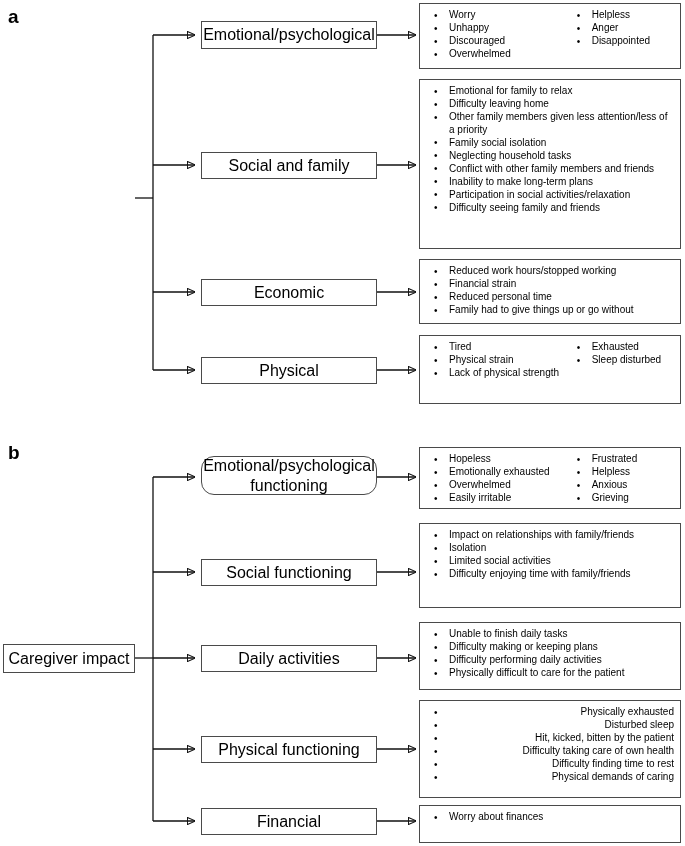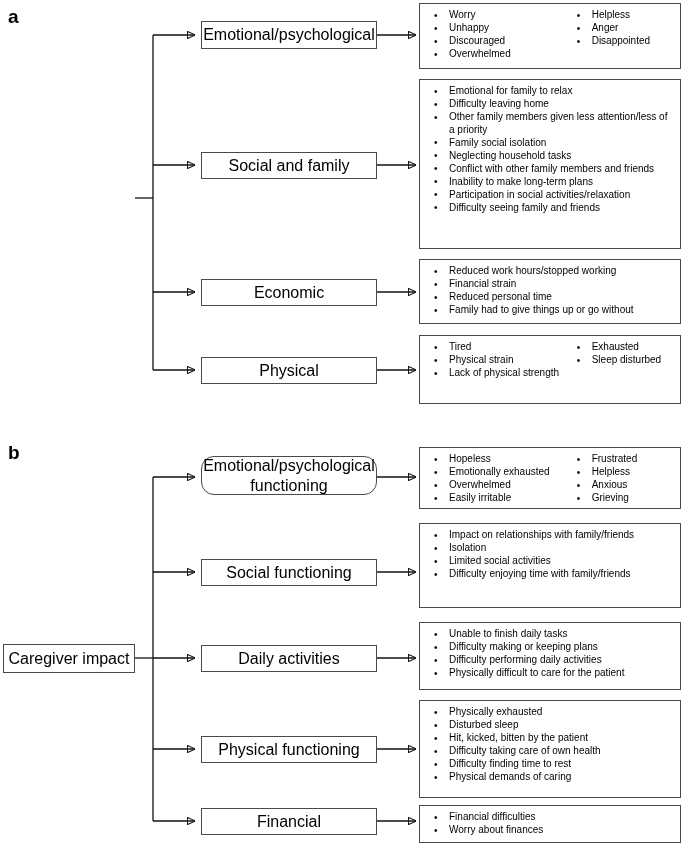--- a/index.html
+++ b/index.html
@@ -279,39 +279,38 @@
         <ul class="bullets">
             <li>Unable to finish daily tasks</li>
             <li>Difficulty making or keeping plans</li>
             <li>Difficulty performing daily activities</li>
             <li>Physically difficult to care for the patient</li>
           </ul>
       </div>
     </div>
   </div>
 
-  <div class="box list-box" style="left:419px; top:700px; width:262px; height:98px;">
+  <div class="box list-box" style="left:419px; top:700px; width:262px; height:98px;text-align:right;">
     <div class="list-cols">
       <div class="col col-full">
         <ul class="bullets">
             <li>Physically exhausted</li>
             <li>Disturbed sleep</li>
             <li>Hit, kicked, bitten by the patient</li>
             <li>Difficulty taking care of own health</li>
             <li>Difficulty finding time to rest</li>
             <li>Physical demands of caring</li>
           </ul>
       </div>
     </div>
   </div>
 
   <div class="box list-box" style="left:419px; top:805px; width:262px; height:38px;">
     <div class="list-cols">
       <div class="col col-full">
         <ul class="bullets">
-            <li>Financial difficulties</li>
             <li>Worry about finances</li>
           </ul>
       </div>
     </div>
   </div>
 
 </div>
 
 </body></html>

